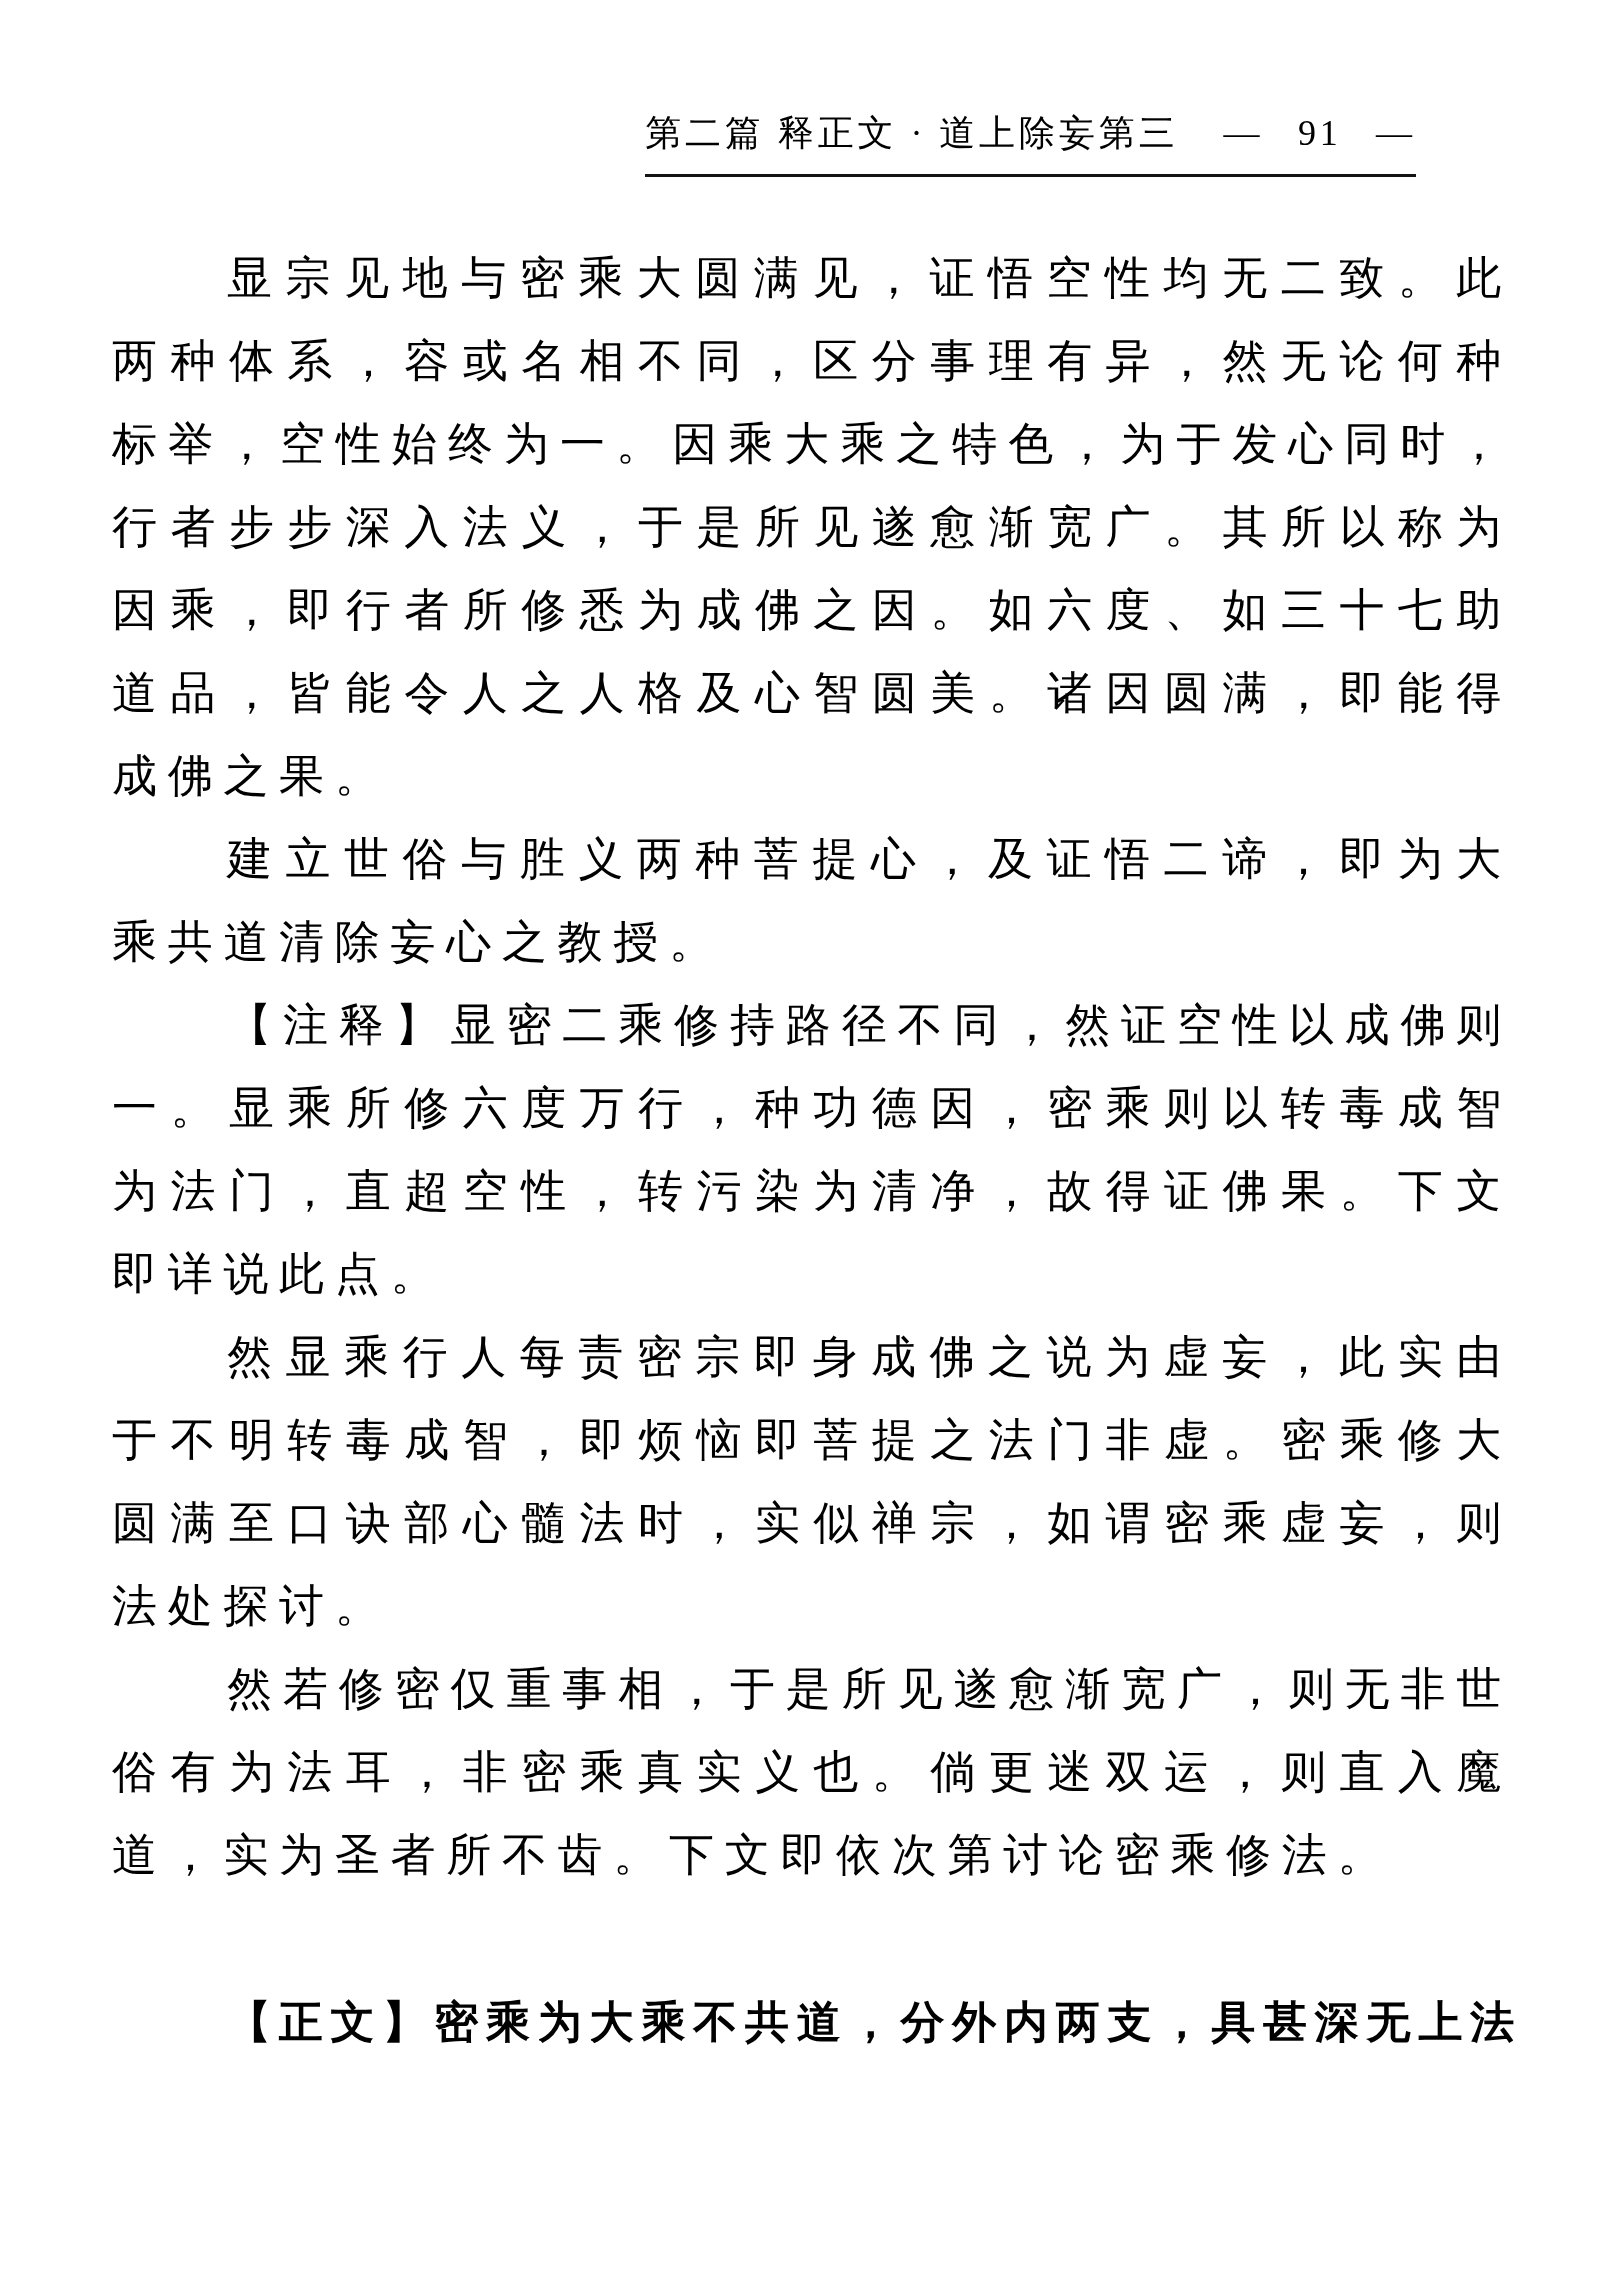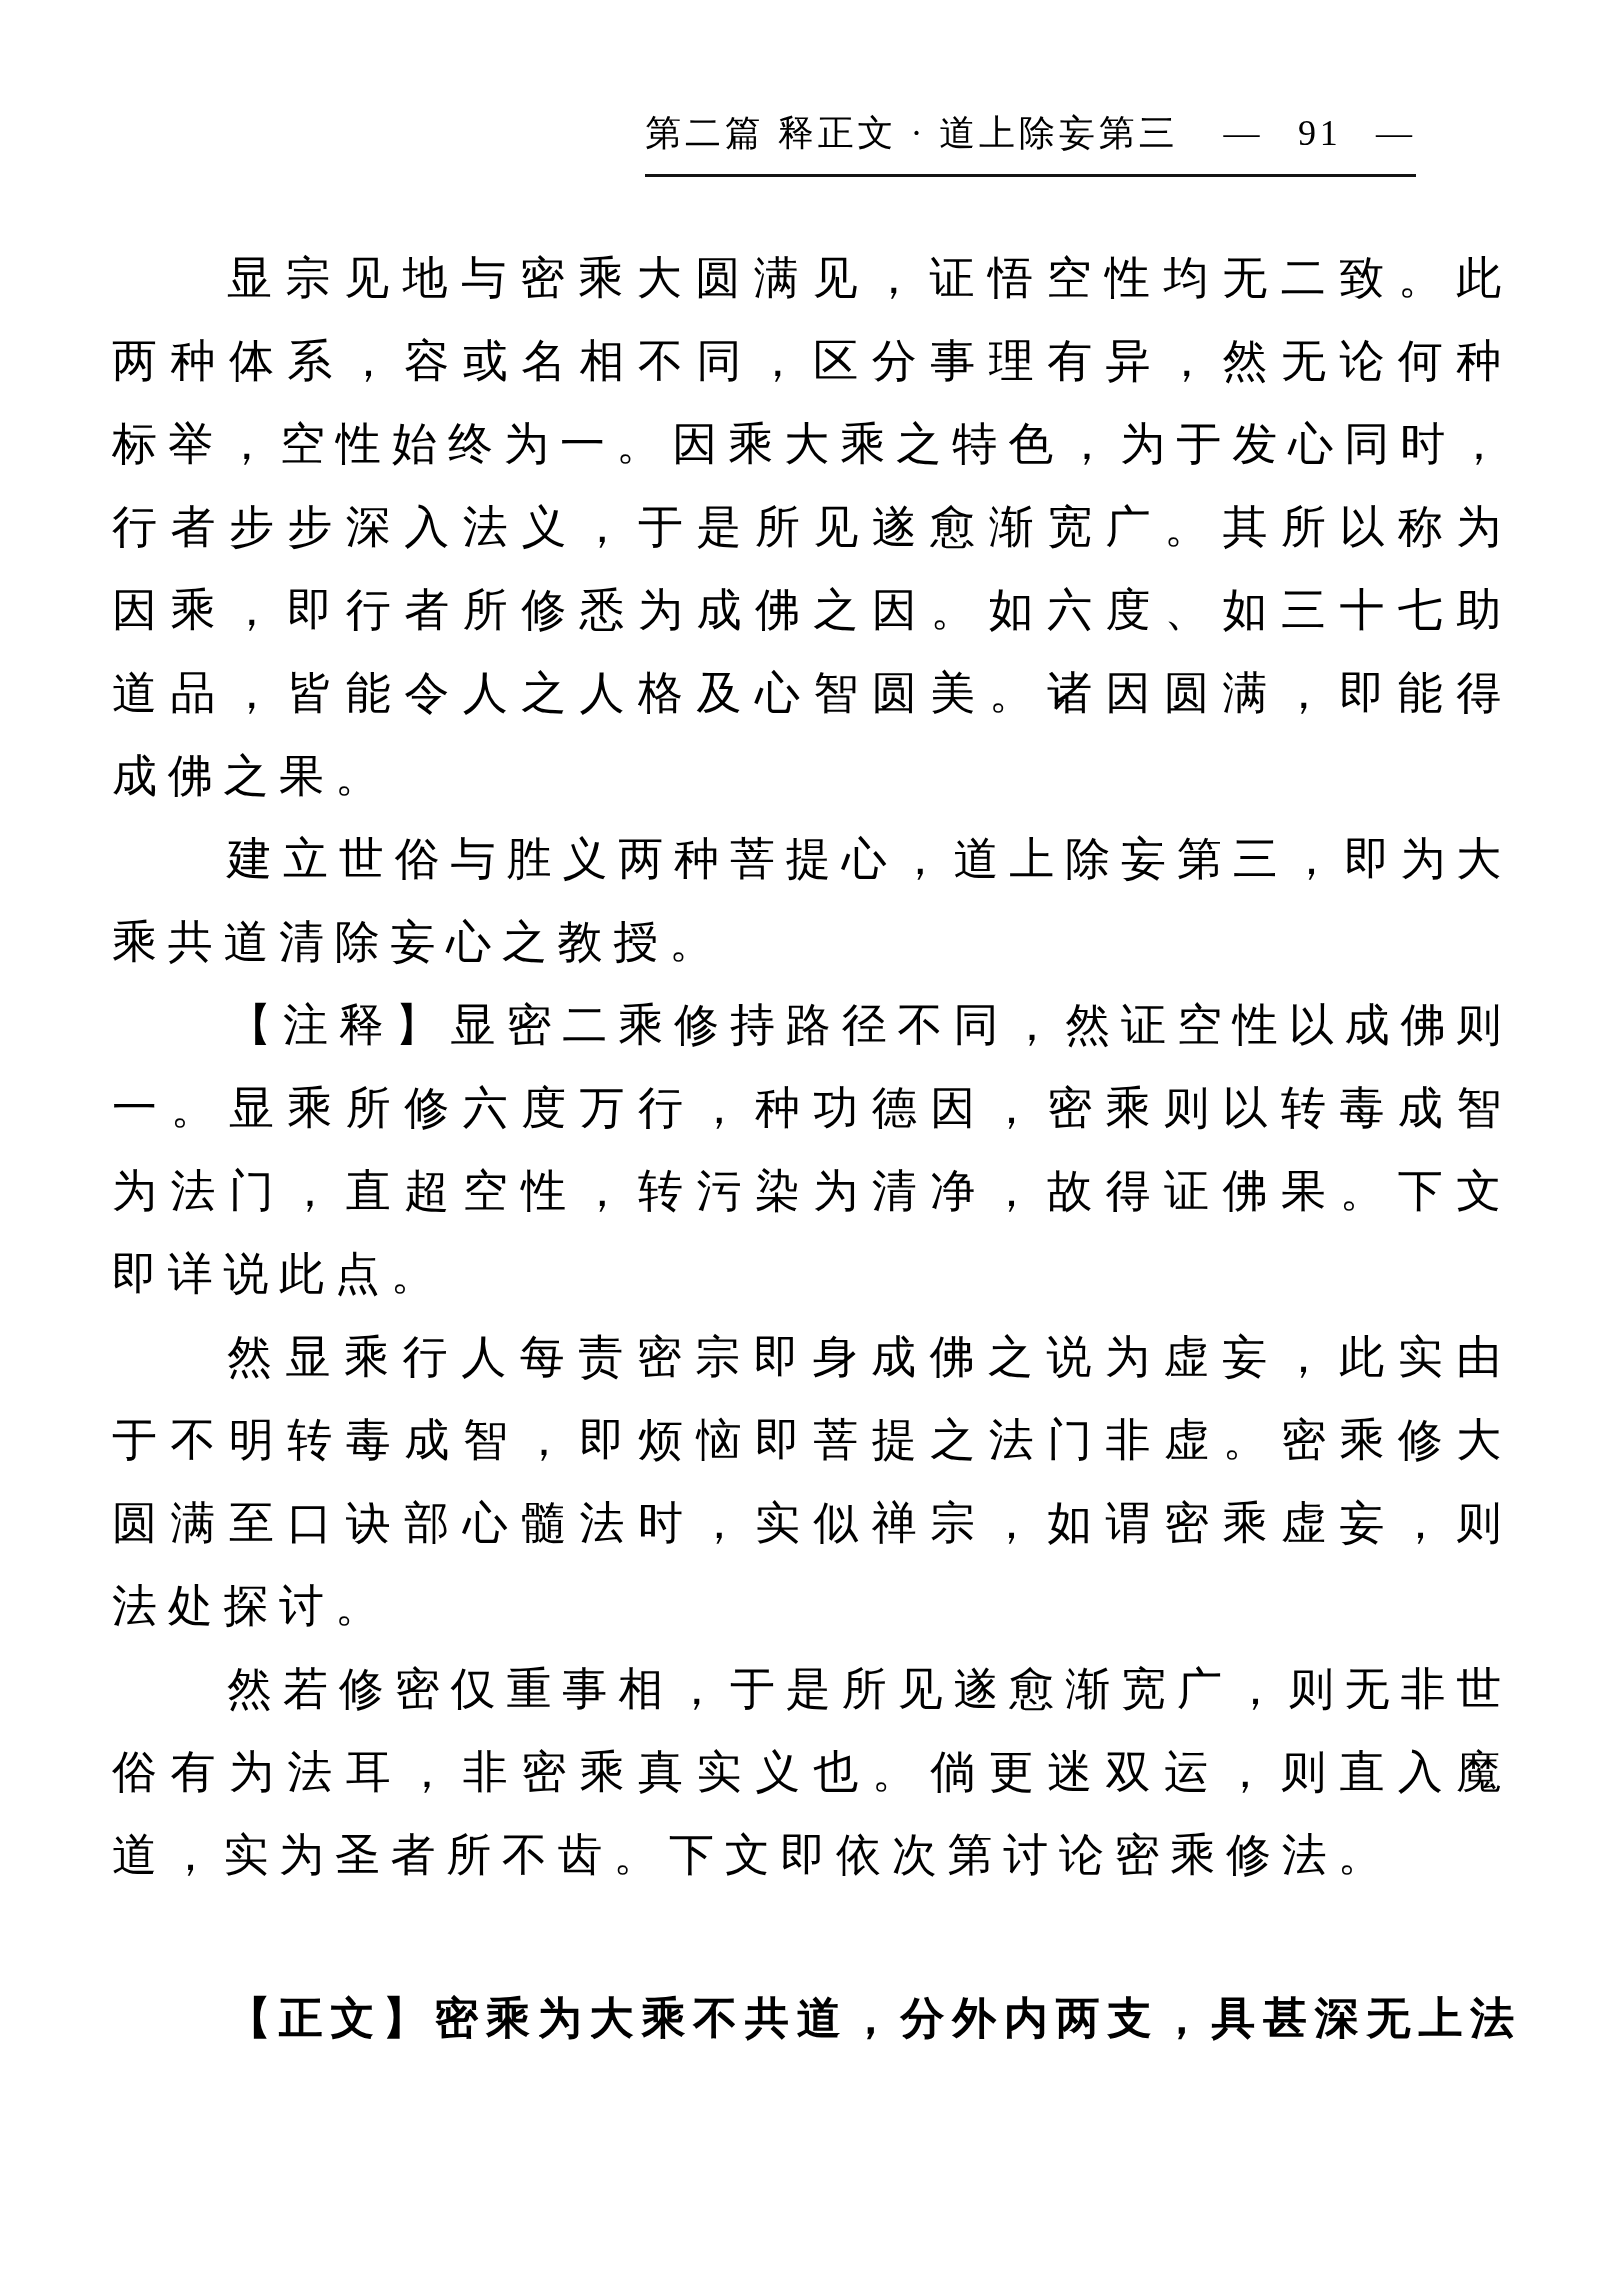--- a/index.html
+++ b/index.html
@@ -47,21 +47,21 @@
     text-align: justify;
     text-align-last: justify;
     text-justify: inter-character;
     white-space: nowrap;
     overflow: visible;
   }
   .line.first { text-indent: 115px; }
   .line.last  { text-align-last: left; }
   .para.bold { margin-top: 83px; }
   .para.bold .line {
-    font-family: Liberation Mono, monospace;
+    font-family: Liberation Sans, sans-serif;
     font-weight: 700;
     font-size: 44px;
     letter-spacing: 7.8px;
   }
 </style>
 </head>
 <body>
 
 <div class="page">
 
@@ -75,21 +75,21 @@
       <div class="para">
         <div class="line first">显宗见地与密乘大圆满见，证悟空性均无二致。此</div>
         <div class="line">两种体系，容或名相不同，区分事理有异，然无论何种</div>
         <div class="line">标举，空性始终为一。因乘大乘之特色，为于发心同时，</div>
         <div class="line">行者步步深入法义，于是所见遂愈渐宽广。其所以称为</div>
         <div class="line">因乘，即行者所修悉为成佛之因。如六度、如三十七助</div>
         <div class="line">道品，皆能令人之人格及心智圆美。诸因圆满，即能得</div>
         <div class="line last">成佛之果。</div>
       </div>
       <div class="para">
-        <div class="line first">建立世俗与胜义两种菩提心，道上除妄第三，即为大</div>
+        <div class="line first">建立世俗与胜义两种菩提心，及证悟二谛，即为大</div>
         <div class="line last">乘共道清除妄心之教授。</div>
       </div>
       <div class="para">
         <div class="line first">【注释】显密二乘修持路径不同，然证空性以成佛则</div>
         <div class="line">一。显乘所修六度万行，种功德因，密乘则以转毒成智</div>
         <div class="line">为法门，直超空性，转污染为清净，故得证佛果。下文</div>
         <div class="line last">即详说此点。</div>
       </div>
       <div class="para">
         <div class="line first">然显乘行人每责密宗即身成佛之说为虚妄，此实由</div>

